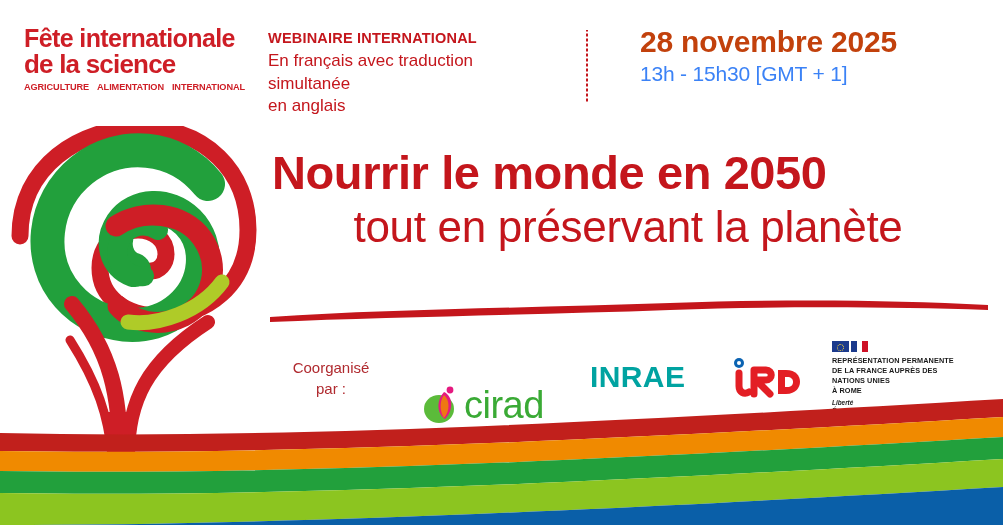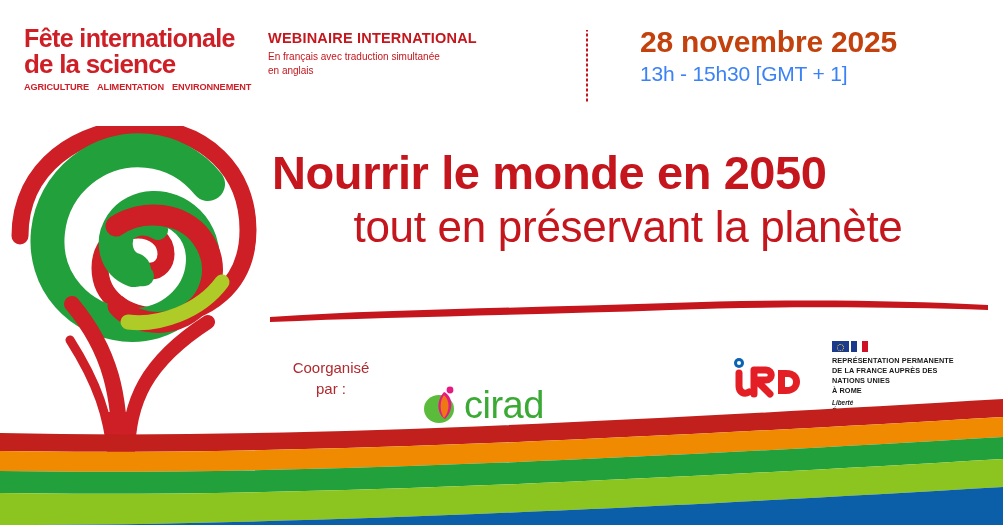--- a/index.html
+++ b/index.html
@@ -14,21 +14,21 @@
 
   
   .fis-logo{position:absolute;left:24px;top:26px;width:215px;}
   .fis-l1{color:#CE1E26;font-size:25px;font-weight:700;line-height:1.0;letter-spacing:-0.6px;white-space:nowrap;}
   .fis-l2{color:#CE1E26;font-size:26px;font-weight:700;line-height:1.03;letter-spacing:-0.8px;white-space:nowrap;margin-top:0;}
   .fis-sub{margin-top:4px;font-size:9.2px;font-weight:700;color:#CE1E26;letter-spacing:-0.1px;white-space:nowrap;display:flex;align-items:center;gap:4px;}
   .fis-dot{display:inline-block;width:5px;height:5px;border-radius:50%;background:#22A03C;}
 
   .web-block{position:absolute;left:268px;top:30px;width:290px;}
   .web-title{color:#C4161C;font-size:14.5px;font-weight:700;letter-spacing:0.2px;line-height:1.2;white-space:nowrap;}
-  .web-sub{color:#C4161C;font-size:10px;font-weight:400;line-height:1.32;margin-top:3px;}
+  .web-sub{color:#C4161C;font-size:17px;font-weight:400;line-height:1.32;margin-top:3px;}
 
   .dotted-div{position:absolute;left:586px;top:30px;width:2px;height:72px;
      background-image:linear-gradient(#C4161C 55%, rgba(255,255,255,0) 0%);
      background-position:left;background-size:2px 5px;background-repeat:repeat-y;}
 
   .date-block{position:absolute;left:640px;top:24px;width:345px;text-align:left;}
   .date-l1{color:#c2410c;font-size:30px;font-weight:700;line-height:1.22;letter-spacing:-0.2px;white-space:nowrap;}
   .date-l2{color:#3b82f6;font-size:21px;font-weight:400;line-height:1.22;letter-spacing:-0.2px;white-space:nowrap;}
 
   
@@ -71,21 +71,21 @@
 <div class="banner">
 
   <div class="fis-logo">
     <div class="fis-l1">Fête internationale</div>
     <div class="fis-l2">de la science</div>
     <div class="fis-sub">
       <span>AGRICULTURE</span>
       <span class="fis-dot"></span>
       <span>ALIMENTATION</span>
       <span class="fis-dot"></span>
-      <span>ENVIRONNEMENT</span>
+      <span>INTERNATIONAL</span>
     </div>
   </div>
 
   <div class="web-block">
     <div class="web-title">WEBINAIRE INTERNATIONAL</div>
     <div class="web-sub">
       <div>En français avec traduction simultanée</div>
       <div>en anglais</div>
     </div>
   </div>
@@ -140,20 +140,23 @@
   <div class="cirad">
     <svg width="40" height="44" viewBox="0 0 40 44" xmlns="http://www.w3.org/2000/svg">
       <ellipse cx="19" cy="26" rx="15" ry="14" fill="#5BBB3A"></ellipse>
       <path d="M24 9 C33 13 34 27 25 36 C18 32 15 19 24 9 Z" fill="#E5197F"></path>
       <path d="M24 12 C30 17 30 28 24 35 C20 29 19 19 24 12 Z" fill="#F08A00" opacity="0.85"></path>
       <circle cx="30" cy="7" r="3.4" fill="#E5197F"></circle>
     </svg>
     <span class="cirad-word">cirad</span>
   </div>
 
+  <div class="inrae">
+    <span>INRAE</span>
+  </div>
 
   <div class="ird">
     <svg width="72" height="42" viewBox="0 0 72 42" xmlns="http://www.w3.org/2000/svg">
       <circle cx="9" cy="7" r="5" fill="#0B63B2"></circle>
       <circle cx="9" cy="7" r="2" fill="#ffffff"></circle>
       <path d="M9 17 L9 30 C9 36 14 39 19 36" fill="none" stroke="#E31E24" stroke-width="7" stroke-linecap="round"></path>
       <path d="M24 38 L24 14 L36 14 C43 14 43 24 36 24 L26 24 L40 38" fill="none" stroke="#E31E24" stroke-width="7" stroke-linejoin="round" stroke-linecap="round"></path>
       <path d="M48 14 L48 38 L56 38 C66 38 70 31 70 26 C70 20 66 14 56 14 Z" fill="#E31E24"></path>
       <path d="M55 21 L57 21 C61 21 63 23 63 26 C63 29 61 31 57 31 L55 31 Z" fill="#ffffff"></path>
     </svg>

